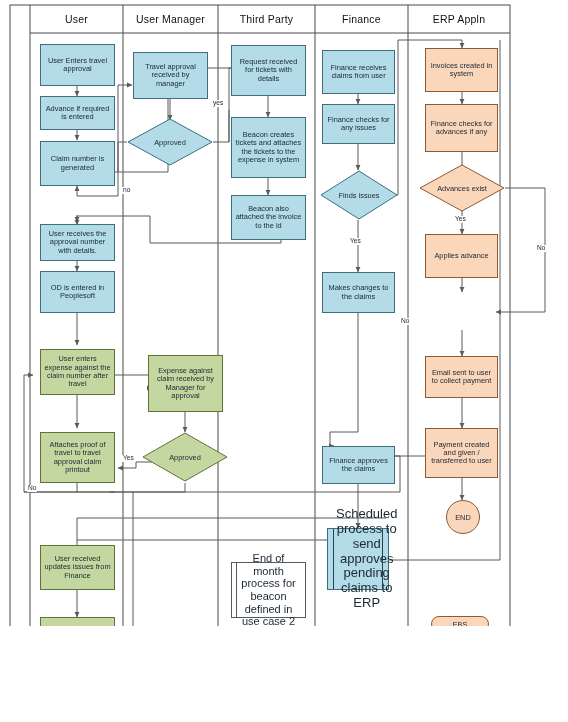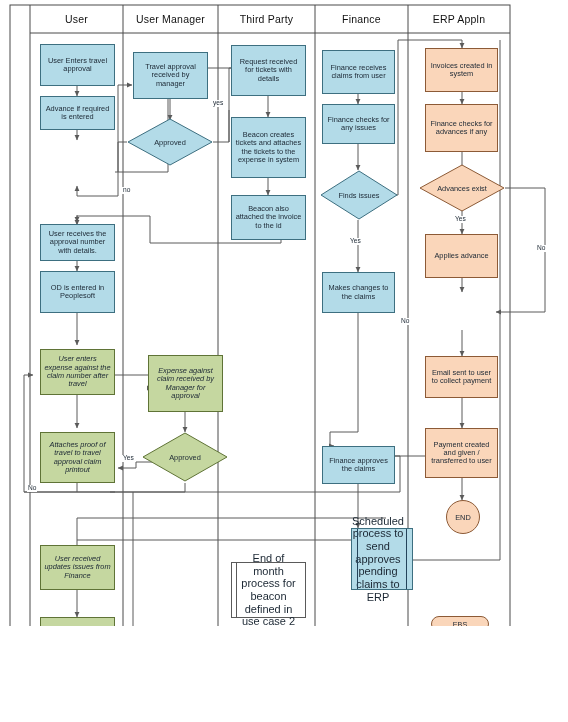--- a/index.html
+++ b/index.html
@@ -4,38 +4,38 @@
 <style>
   html,body{margin:0;padding:0;background:#ffffff;}
   body{font-family:"Liberation Sans","DejaVu Sans",sans-serif;}
   #canvas{position:relative;width:568px;height:626px;background:#fff;overflow:hidden;}
   svg.layer{position:absolute;left:0;top:0;width:568px;height:722px;}
   .node{position:absolute;box-sizing:border-box;display:flex;align-items:center;
         justify-content:center;text-align:center;line-height:1.12;
         font-size:7.4px;color:#1b2733;padding:2px 3px;}
   .proc{border:1px solid #4a4a4a;}
   .ebs{background:#fad6ba;border-color:#8c5a36;}
-  .fusion{background:#c5d7a0;border-color:#5f7336;font-style:italic;}
+  .fusion{background:#c5d7a0;border-color:#5f7336;}
   .custom{background:#b3dbe8;border-color:#3d6f80;}
   .lane-title{position:absolute;display:flex;align-items:center;justify-content:center;
         font-size:10.5px;color:#111;letter-spacing:.2px;}
   .diamond-wrap{position:absolute;}
   .diamond-wrap .dlabel{position:absolute;left:0;top:0;width:100%;height:100%;
         display:flex;align-items:center;justify-content:center;font-size:7.4px;color:#1b2733;text-align:center;}
   .edge-label{position:absolute;font-size:6.6px;color:#1b2733;background:#fff;
         padding:0 1px;line-height:1;}
   .end-node{position:absolute;border-radius:50%;background:#fad6ba;border:1px solid #8c5a36;
         display:flex;align-items:center;justify-content:center;font-size:7.4px;color:#1b2733;}
   .note{position:absolute;background:#fff;border:1px solid #5a5a5a;display:flex;
         align-items:center;justify-content:center;text-align:center;font-size:11px;
         color:#1b2733;line-height:1.15;padding:2px 6px;box-sizing:border-box;}
   .note:before{content:"";position:absolute;left:4px;top:0;bottom:0;width:1px;background:#5a5a5a;}
   .predef{position:absolute;background:#b3dbe8;border:1px solid #3d6f80;display:flex;
-        align-items:center;justify-content:flex-end;text-align:center;font-size:11px;
-        color:#1b2733;line-height:1.15;box-sizing:border-box;margin-left:24px;}
+        align-items:center;justify-content:flex-start;text-align:center;font-size:13px;
+        color:#1b2733;line-height:1.15;box-sizing:border-box;}
   .predef:before,.predef:after{content:"";position:absolute;top:0;bottom:0;width:1px;background:#23435a;}
   .predef:before{left:5px;} .predef:after{right:5px;}
   .legend-pill{position:absolute;border-radius:9px;border:1px solid #4a4a4a;display:flex;
         align-items:center;justify-content:center;font-size:7.2px;color:#1b2733;}
 </style>
 </head>
 <body>
 
 <div id="canvas">
 
@@ -136,20 +136,21 @@
   </svg>
 
   <div class="lane-title" style="left:30px;top:5px;width:93px;height:28px">User</div>
   <div class="lane-title" style="left:218px;top:5px;width:97px;height:28px">Third Party</div>
   <div class="lane-title" style="left:123px;top:5px;width:95px;height:28px">User Manager</div>
   <div class="lane-title" style="left:315px;top:5px;width:93px;height:28px">Finance</div>
   <div class="lane-title" style="left:408px;top:5px;width:102px;height:28px">ERP Appln</div>
 
   <div class="node proc custom" style="left:40px;top:44px;width:75px;height:42px">User Enters travel approval</div>
   <div class="node proc custom" style="left:40px;top:96px;width:75px;height:34px">Advance if required is entered</div>
+  <div class="node proc custom" style="left:40px;top:141px;width:75px;height:45px">Claim number is generated</div>
   <div class="node proc custom" style="left:40px;top:224px;width:75px;height:37px">User receives the approval number with details.</div>
   <div class="node proc custom" style="left:40px;top:271px;width:75px;height:42px">OD is entered in Peoplesoft</div>
   <div class="node proc fusion" style="left:40px;top:349px;width:75px;height:46px">User enters expense against the claim number after travel</div>
   <div class="node proc fusion" style="left:40px;top:432px;width:75px;height:51px">Attaches proof of travel to travel approval claim printout</div>
   <div class="node proc fusion" style="left:40px;top:545px;width:75px;height:45px">User received updates issues from Finance</div>
   <div class="node proc fusion" style="left:40px;top:617px;width:75px;height:42px">Agrees with changes</div>
 
   <div class="node proc custom" style="left:133px;top:52px;width:75px;height:47px">Travel approval received by manager</div>
 
   <div class="diamond-wrap" style="left:127px;top:118px;width:86px;height:48px">

